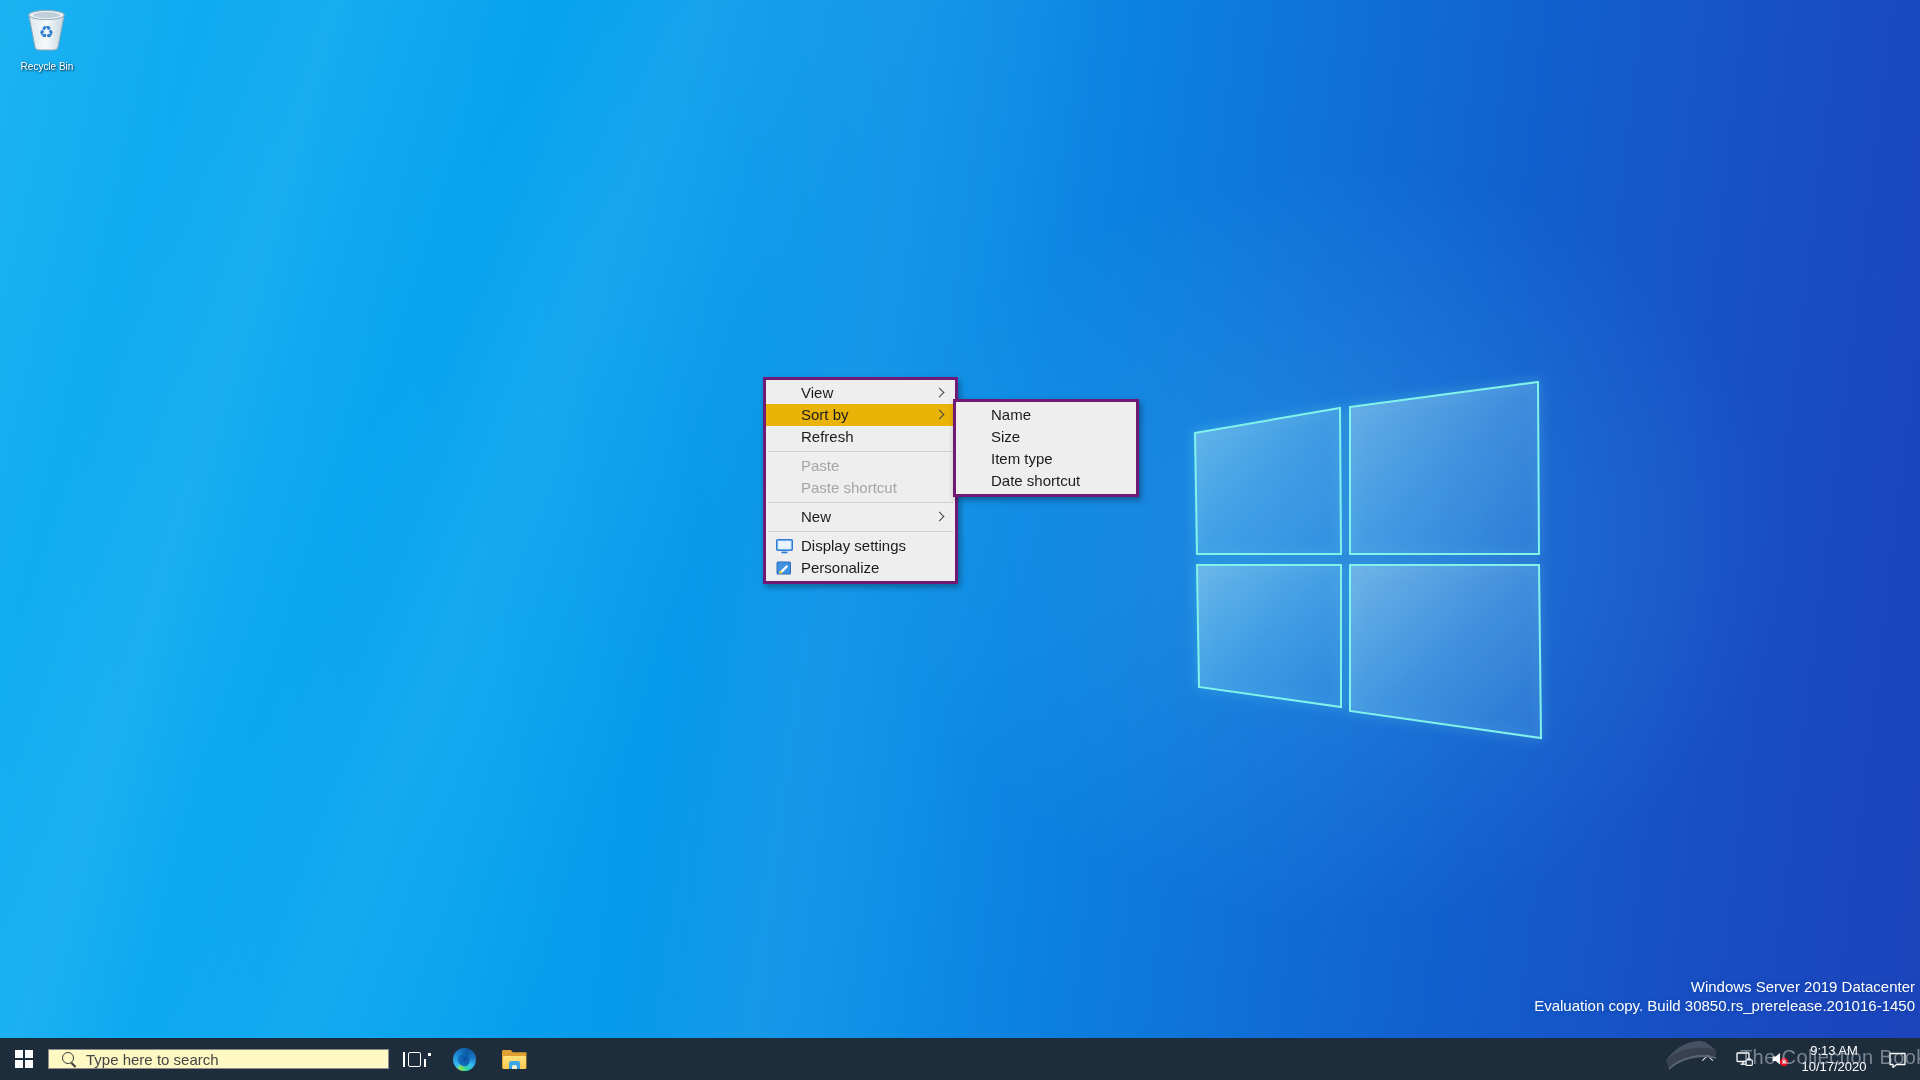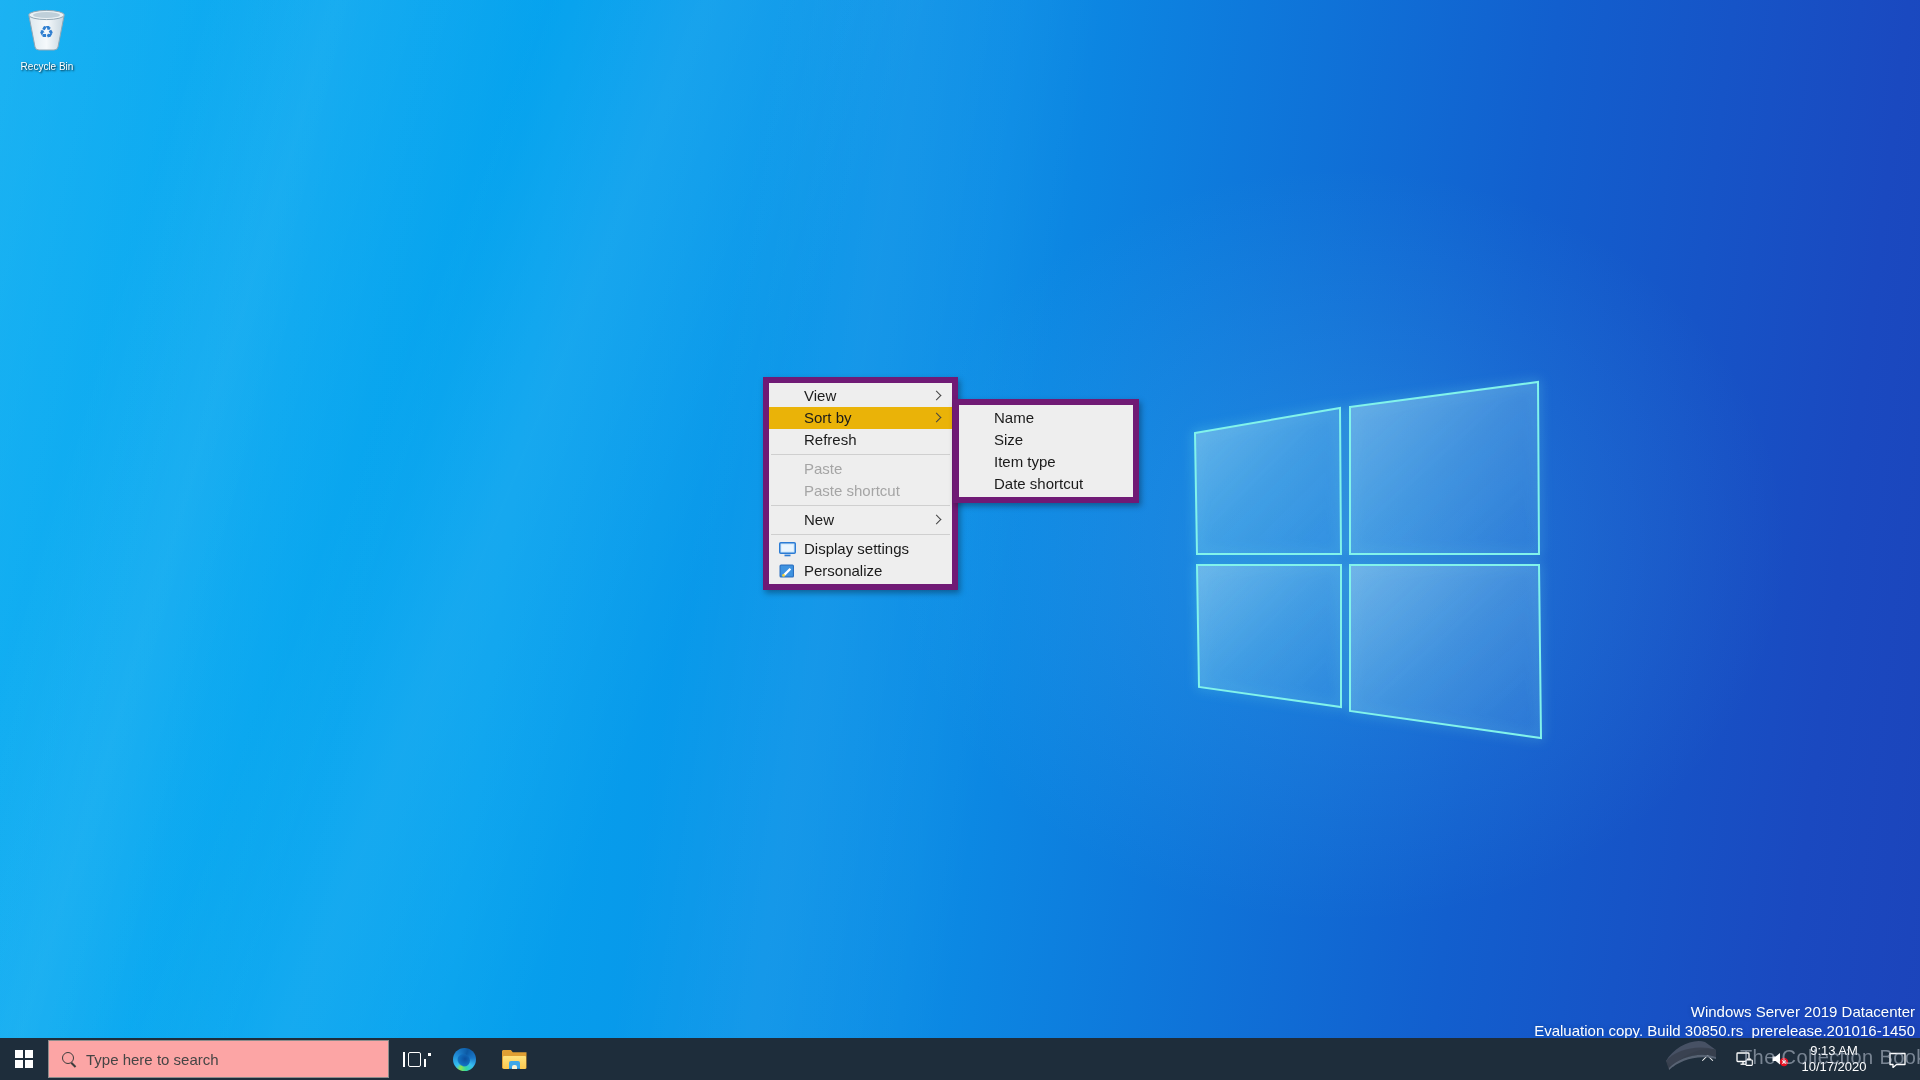--- a/index.html
+++ b/index.html
@@ -19,39 +19,39 @@
       linear-gradient(112deg, rgba(255,255,255,0) 23%, rgba(255,255,255,0.07) 30%, rgba(255,255,255,0) 40%),
       linear-gradient(99deg, rgba(255,255,255,0) 37%, rgba(255,255,255,0.05) 44%, rgba(255,255,255,0) 53%);
   }
   #win-flag { position:absolute; left:1188px; top:378px; filter:drop-shadow(0 0 6px rgba(130,245,235,0.55)); }
 
   
   #recycle-bin { position:absolute; left:8px; top:5px; width:78px; text-align:center; cursor:default; }
   #recycle-bin .rb-label { margin-top:2px; font-size:10px; color:#fff; text-shadow:1px 1px 2px rgba(0,0,0,0.85); line-height:16px; }
 
   
-  .ctx-menu { position:absolute; background:#eeeeee; border:6px solid #701a75;
+  .ctx-menu { position:absolute; background:#eeeeee; border:3px solid #701a75;
     box-shadow:2px 3px 6px rgba(0,0,0,0.35); padding:2px 0; z-index:50; }
   #context-menu { left:763px; top:377px; width:195px; }
   #sort-submenu { left:953px; top:399px; width:186px; z-index:55; }
   .menu-item { position:relative; height:22px; line-height:22px; padding-left:35px; font-size:15px; color:#1b1b1b; cursor:default; }
   .menu-item.highlighted { background:#eab308; }
   .menu-item.disabled { color:#a5a5a5; }
   .menu-sep { height:1px; background:#cfcfcf; margin:3px 2px; }
   .mi-arrow { position:absolute; right:12px; top:50%; width:7px; height:7px; margin-top:-4px;
     border-top:1.5px solid #444; border-right:1.5px solid #444; transform:rotate(45deg); }
   .mi-icon { position:absolute; left:9px; top:50%; transform:translateY(-50%); width:18px; height:16px; display:flex; align-items:center; justify-content:center; }
 
   
   #taskbar { position:absolute; left:0; top:1038px; width:1920px; height:42px; background:#1e2d3b; display:flex; align-items:center; z-index:40; }
   .tb-btn { height:42px; display:flex; align-items:center; justify-content:center; }
   #start-button { width:48px; }
   .win-logo { display:grid; grid-template-columns:8px 8px; grid-template-rows:8px 8px; gap:1.5px; }
   .win-logo span { background:#ffffff; }
-  #search-box { width:341px; height:38px; background:#fca5a5; border:1px solid #8c8c8c; display:flex; align-items:center; padding-left:13px; }
+  #search-box { width:341px; height:20px; background:#fef9c3; border:1px solid #8c8c8c; display:flex; align-items:center; padding-left:13px; }
   #search-box input { border:none; outline:none; background:transparent; font-size:15px; color:#454545; width:260px; margin-left:9px; font-family:inherit; }
   #search-box input::placeholder { color:#454545; opacity:1; }
   .magnifier { position:relative; width:15px; height:15px; }
   .magnifier::before { content:''; position:absolute; left:0; top:0; width:10px; height:10px; border:1.6px solid #3d3d3d; border-radius:50%; }
   .magnifier::after { content:''; position:absolute; left:10px; top:10px; width:6px; height:1.6px; background:#3d3d3d; transform:rotate(45deg); transform-origin:0 0; }
   #task-buttons { display:flex; }
   #task-buttons .tb-btn { width:50px; }
 
   .tv-icon { position:relative; display:flex; align-items:center; }
   .tv-bar { width:2px; height:15px; background:#fff; margin-right:3px; }
@@ -72,21 +72,21 @@
   .fe-arch { position:absolute; left:7px; bottom:0; width:11px; height:8px; background:#3ea7e8; border-radius:2px 2px 0 0;
     box-shadow:inset 0 -1px 0 #2a8fd0; }
   .fe-arch::after { content:''; position:absolute; left:3px; bottom:0; width:5px; height:4px; background:#fdf3d0; border-radius:2px 2px 0 0; }
 
   #tray { margin-left:auto; display:flex; align-items:center; height:32px;gap:8px; }
   .tray-btn { height:42px; display:flex; align-items:center; justify-content:center; }
   .chev-up { width:8px; height:8px; border-left:1.6px solid #fff; border-top:1.6px solid #fff; transform:rotate(45deg) translateY(2px); }
   #clock { width:64px; text-align:center; color:#fff; font-size:13px; line-height:16px; }
 
   
-  #os-watermark { position:absolute; right:5px; top:1003px; text-align:right; color:#ffffff; font-size:15px; line-height:18.5px;
+  #os-watermark { position:absolute; right:5px; top:978px; text-align:right; color:#ffffff; font-size:15px; line-height:18.5px;
     text-shadow:0 0 4px rgba(0,50,110,0.45); z-index:10; }
   #collection-watermark { position:absolute; left:1660px; top:1034px; z-index:60; pointer-events:none; display:flex; align-items:center; }
   #collection-watermark .cw-text { margin-left:18px; font-size:20px; letter-spacing:0.4px; color:rgba(195,204,218,0.55); white-space:nowrap; }
 </style>
 </head>
 <body>
 
 <div id="stage">
 
   <div id="wallpaper"></div>

